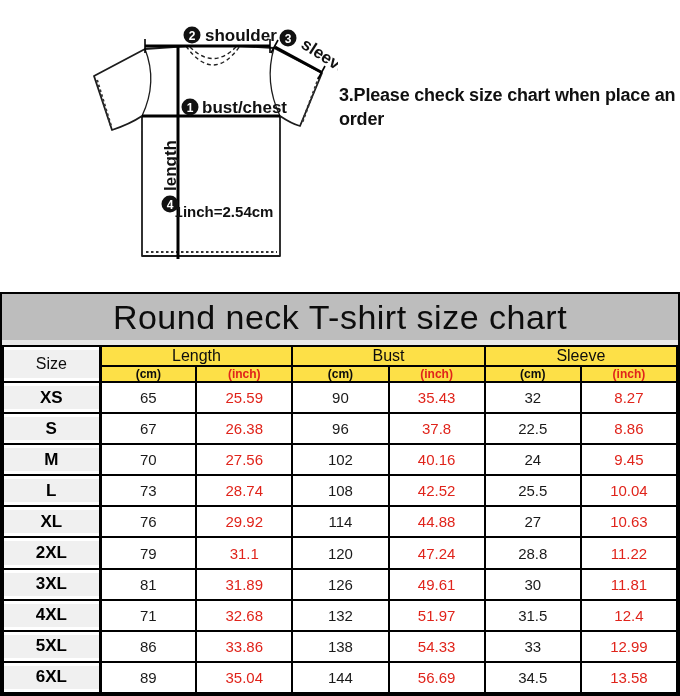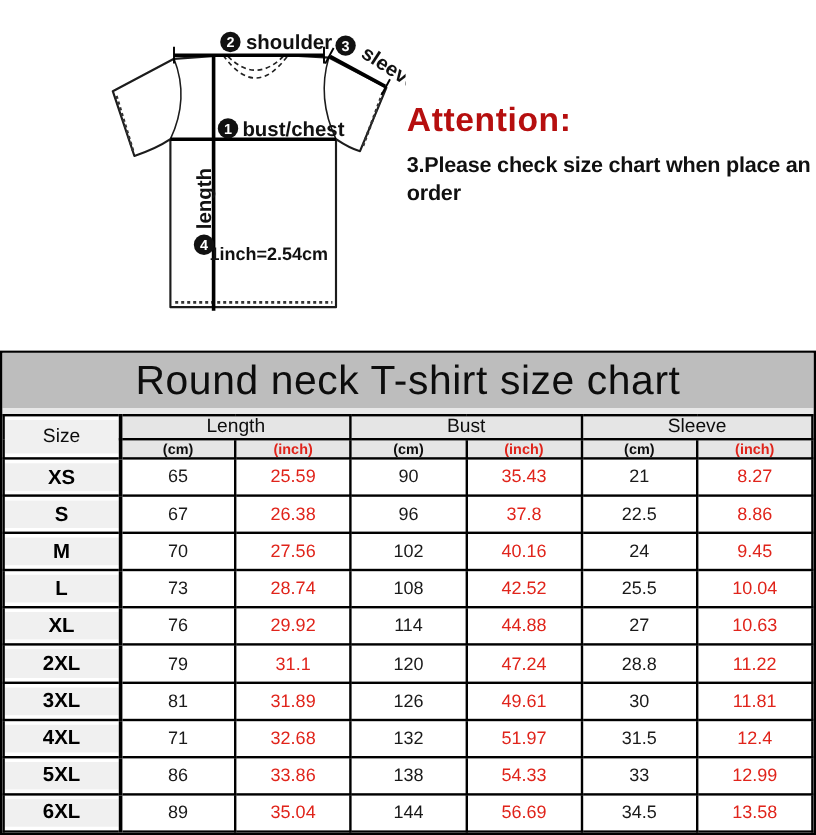--- a/index.html
+++ b/index.html
@@ -10,21 +10,21 @@
   .top-section { position:relative; width:680px; height:292px; background:#fff; }
   .diagram { position:absolute; left:78px; top:20px; width:260px; height:250px; }
   .diagram text { font-weight:700; fill:#111; font-family:"Liberation Sans", sans-serif; }
   .diagram .marker-num { fill:#fff; font-size:12px; }
 
   .attention { position:absolute; left:339px; top:84px; width:341px; }
   .attention-heading { font-size:28px; font-weight:700; color:#b60f0f; margin-bottom:10px; letter-spacing:0.5px; }
   .attention-note { font-size:18px; font-weight:700; line-height:1.33; color:#101010; letter-spacing:-0.2px; margin-bottom:11px; }
 
   
-  .size-section { width:680px; height:404px; border:2px solid #000; background:#e5e5e5;
+  .size-section { width:680px; height:404px; border:2px solid #000; background:#fde047;
     display:flex; flex-direction:column; overflow:hidden; }
   .chart-title-band { height:46px; flex:0 0 46px; background:#bdbdbd;
     display:flex; align-items:center; justify-content:center; }
   .chart-title { font-size:34px; font-weight:400; color:#0d0d0d; letter-spacing:0.5px; }
   .title-strip { height:5px; flex:0 0 5px; background:#e8e8e8; }
 
   table { width:100%; flex:1 1 auto; border-collapse:collapse; table-layout:fixed; }
   th, td { border:2px solid #000; text-align:center; vertical-align:middle; padding:0; }
   col.c-size { width:14.4%; }
   tr.grp-row th { height:14px; font-size:16px; font-weight:400; color:#0d0d0d; }
@@ -86,21 +86,20 @@
     <text x="124" y="93" font-size="17">bust/chest</text>
 
     <circle cx="92" cy="184" r="8.5" fill="#111"></circle>
     <text class="marker-num" x="92" y="188.5" text-anchor="middle">4</text>
     <text font-size="17" transform="translate(98 171) rotate(-90)">length</text>
 
     <text x="146" y="197" font-size="15" text-anchor="middle">1inch=2.54cm</text>
   </svg>
 
   <div class="attention">
-    <div class="attention-heading">Attention:</div>
     <div class="attention-note">3.Please check size chart when place an order</div>
   </div>
 </div>
 
 <div class="size-section">
   <div class="chart-title-band">
     <span class="chart-title">Round neck T-shirt size chart</span>
   </div>
   <div class="title-strip"></div>
 
@@ -130,21 +129,21 @@
         <th class="red">(inch)</th>
       </tr>
     </thead>
     <tbody>
       <tr>
         <td class="size size-bg">XS</td>
         <td class="val">65</td>
         <td class="val red">25.59</td>
         <td class="val">90</td>
         <td class="val red">35.43</td>
-        <td class="val">21</td>
+        <td class="val">32</td>
         <td class="val red">8.27</td>
       </tr>
       <tr>
         <td class="size size-bg">S</td>
         <td class="val">67</td>
         <td class="val red">26.38</td>
         <td class="val">96</td>
         <td class="val red">37.8</td>
         <td class="val">22.5</td>
         <td class="val red">8.86</td>

